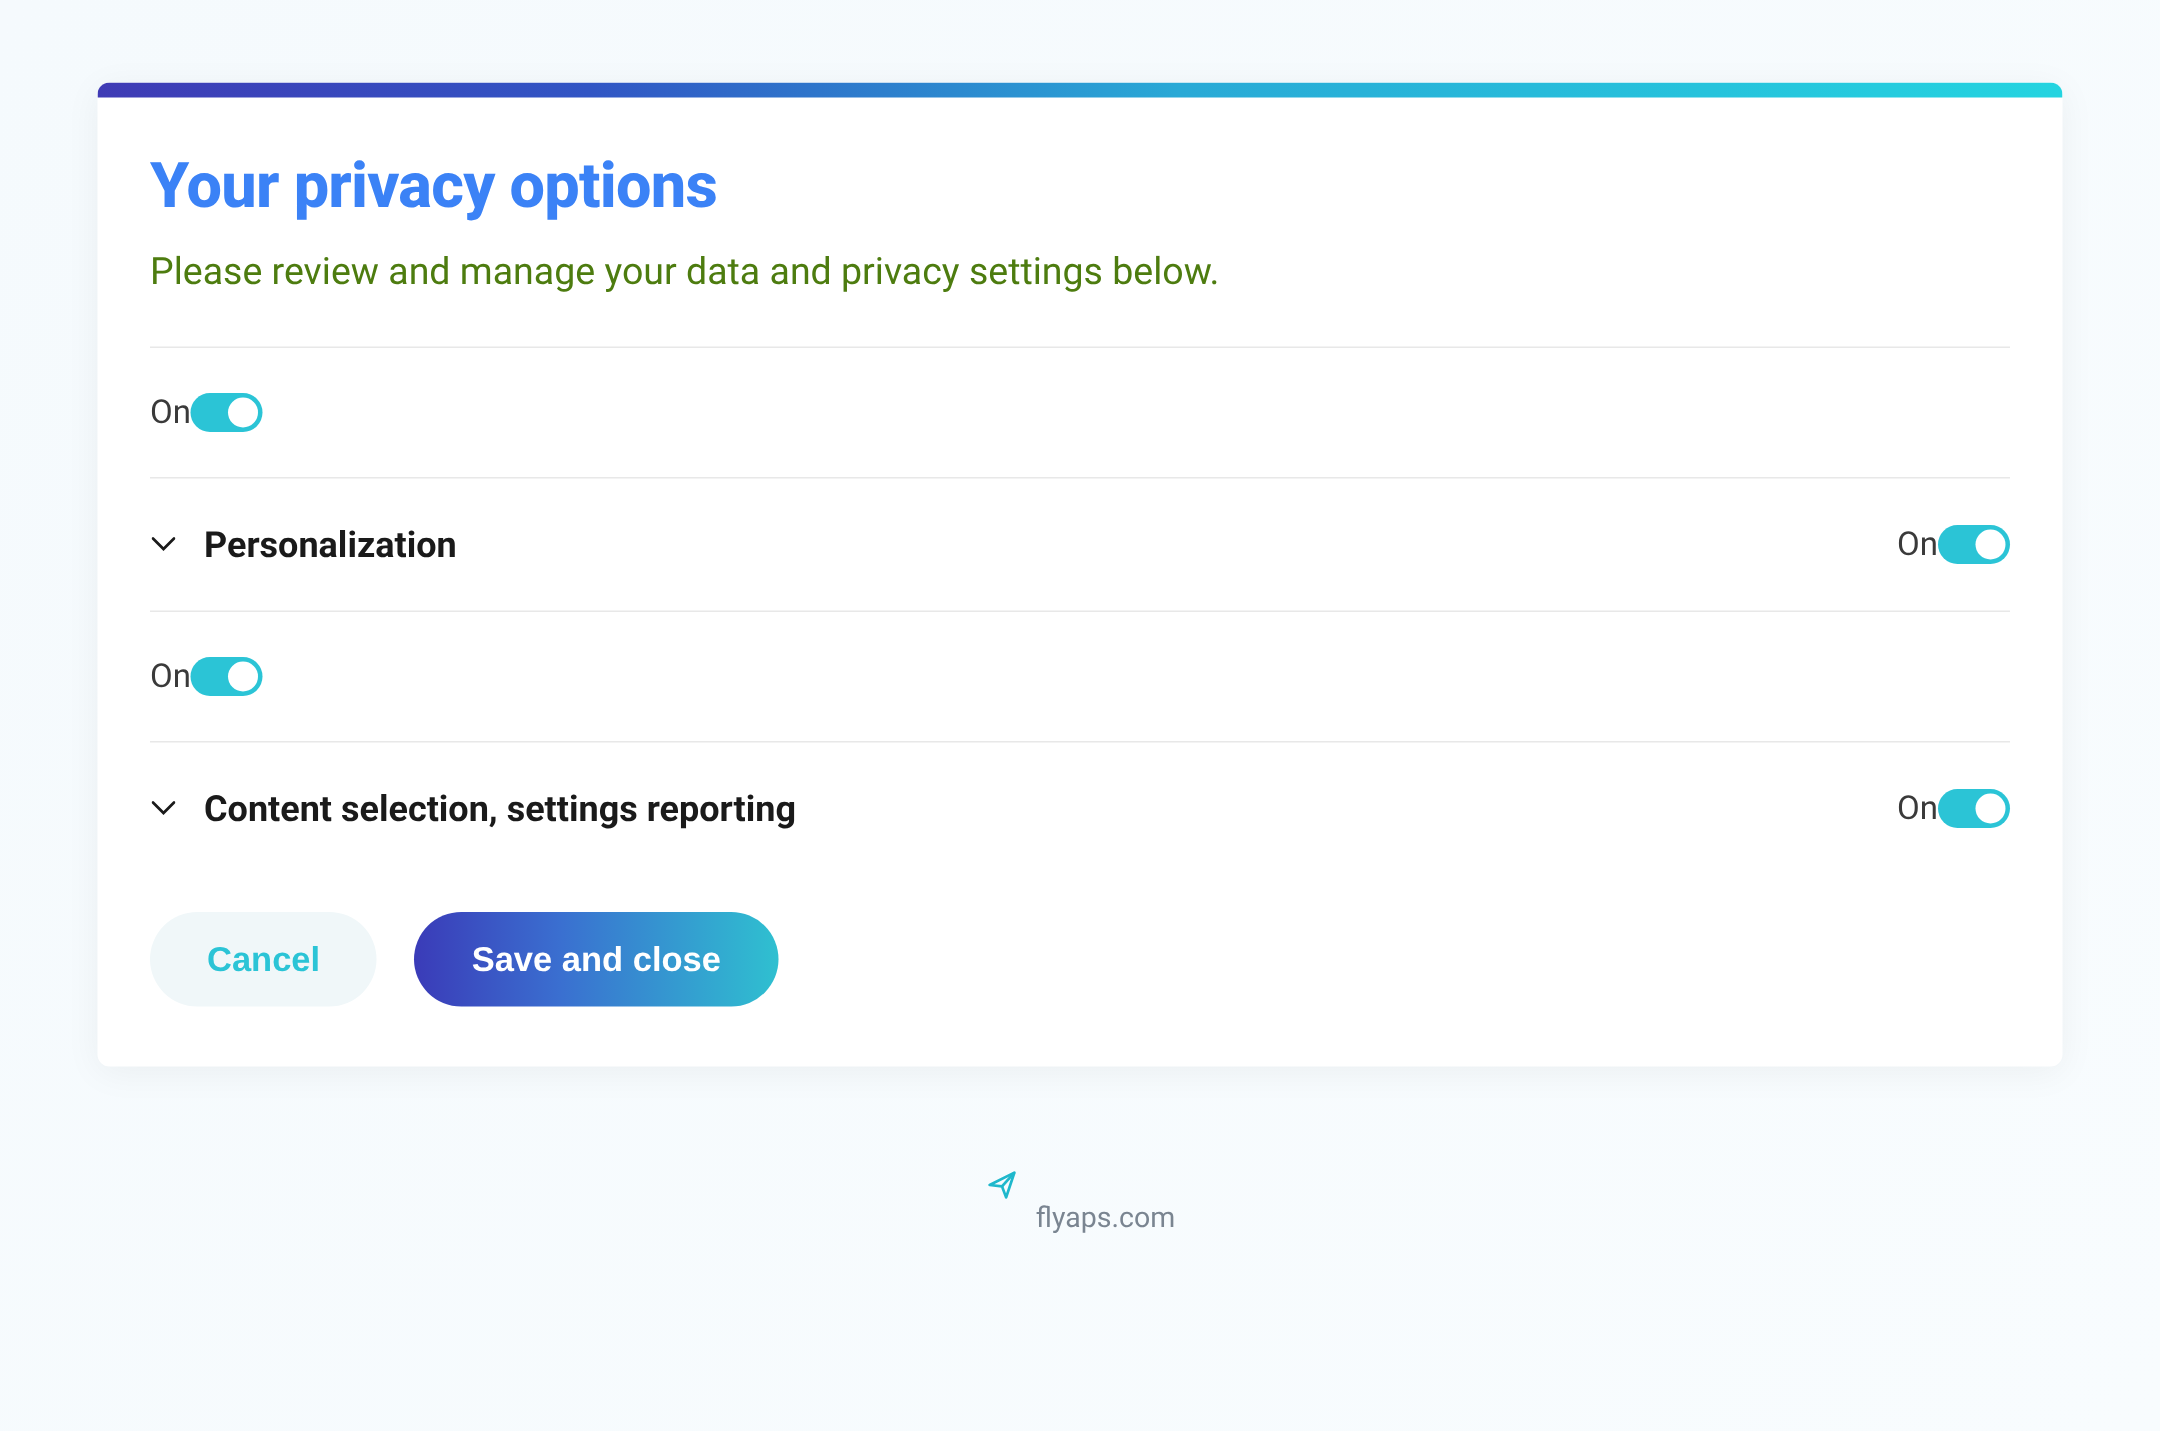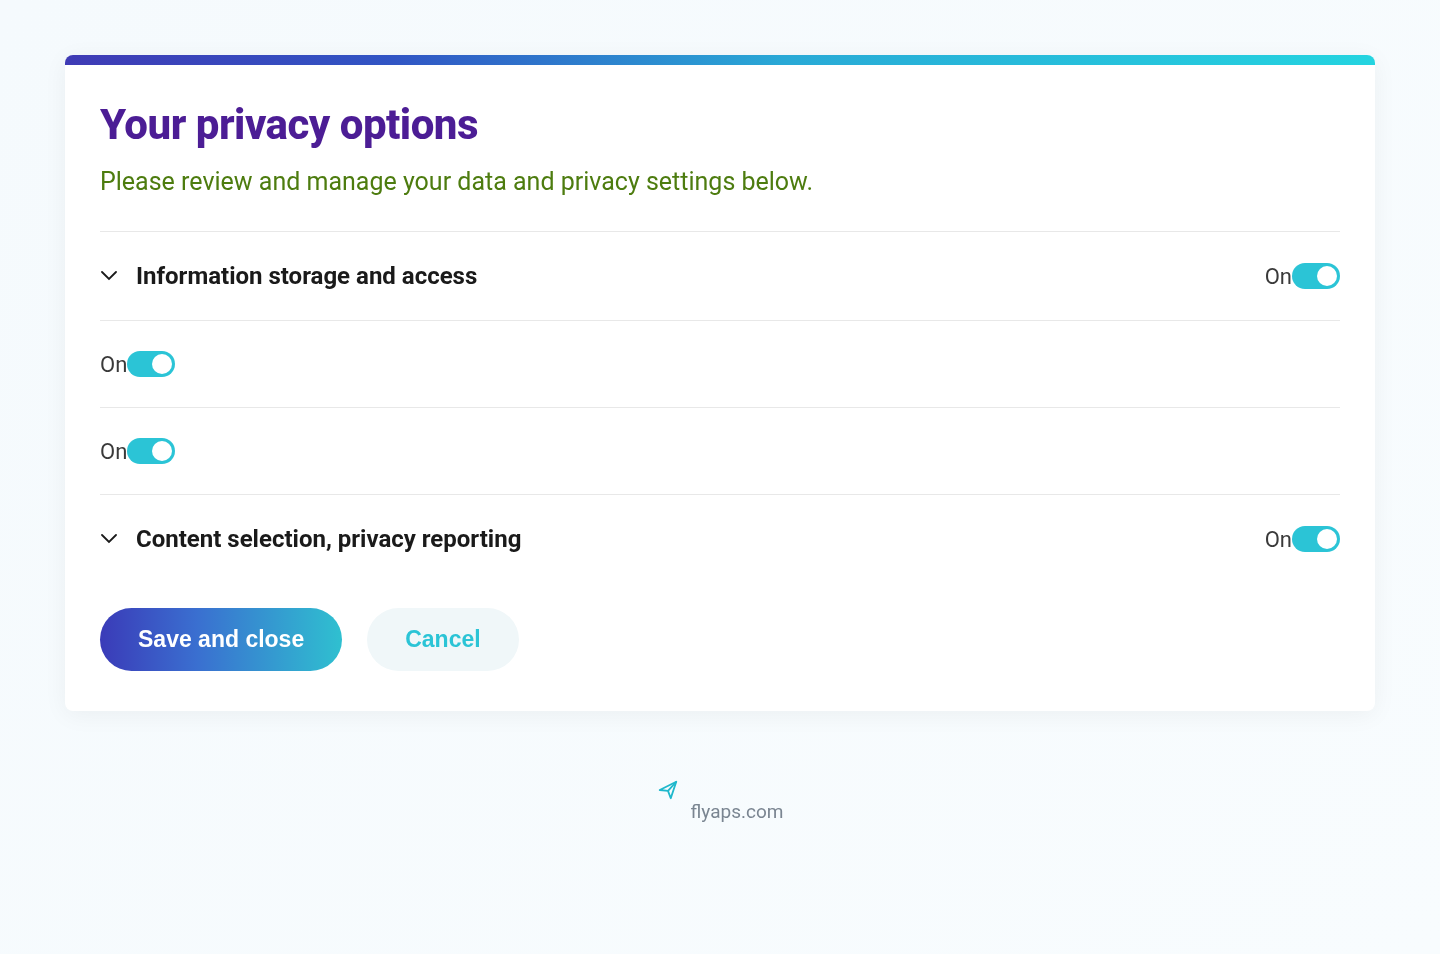--- a/index.html
+++ b/index.html
@@ -29,21 +29,21 @@
       background: linear-gradient(90deg, #3f3bb5 0%, #3155c4 25%, #29a9d6 55%, #24d4e0 100%);
     }
     
     .modal-content {
       padding: 35px 35px 40px 35px;
     }
     
     .modal-title {
       font-size: 42px;
       font-weight: 800;
-      color: #4c1d95;
+      color: #3b82f6;
       margin-bottom: 18px;
       letter-spacing: -0.5px;
     }
     
     .modal-subtitle {
       font-size: 25px;
       color: #4d7c0f;
       font-weight: 400;
       margin-bottom: 35px;
     }
@@ -160,37 +160,37 @@
 </head>
 <body>
 
 <div class="modal">
   <div class="gradient-bar"></div>
   <div class="modal-content">
     <h1 class="modal-title">Your privacy options</h1>
     <p class="modal-subtitle">Please review and manage your data and privacy settings below.</p>
 
     <div class="option-row">
+      <div class="option-right">
+        <span class="toggle-state">On</span>
+        <div class="toggle">
+          <div class="toggle-knob"></div>
+        </div>
+      </div>
+    </div>
+
+    <div class="option-row">
       <div class="option-left">
         <span class="chevron">
           <svg viewBox="0 0 16 10" fill="none">
               <path d="M1 1L8 8L15 1" stroke="#1a1a1a" stroke-width="1.8" stroke-linecap="round"></path>
             </svg>
         </span>
-        <span class="option-label">Information storage and access</span>
-      </div>
-      <div class="option-right">
-        <span class="toggle-state">On</span>
-        <div class="toggle">
-          <div class="toggle-knob"></div>
-        </div>
-      </div>
-    </div>
-
-    <div class="option-row">
+        <span class="option-label">Personalization</span>
+      </div>
       <div class="option-right">
         <span class="toggle-state">On</span>
         <div class="toggle">
           <div class="toggle-knob"></div>
         </div>
       </div>
     </div>
 
     <div class="option-row">
       <div class="option-right">
@@ -201,33 +201,33 @@
       </div>
     </div>
 
     <div class="option-row">
       <div class="option-left">
         <span class="chevron">
           <svg viewBox="0 0 16 10" fill="none">
               <path d="M1 1L8 8L15 1" stroke="#1a1a1a" stroke-width="1.8" stroke-linecap="round"></path>
             </svg>
         </span>
-        <span class="option-label">Content selection, privacy reporting</span>
+        <span class="option-label">Content selection, settings reporting</span>
       </div>
       <div class="option-right">
         <span class="toggle-state">On</span>
         <div class="toggle">
           <div class="toggle-knob"></div>
         </div>
       </div>
     </div>
 
     <div class="button-row">
+      <button class="btn btn-secondary">Cancel</button>
       <button class="btn btn-primary">Save and close</button>
-      <button class="btn btn-secondary">Cancel</button>
     </div>
   </div>
 </div>
 
 <div class="footer">
   <span class="footer-icon">
     <svg viewBox="0 0 24 24" fill="none">
       <path d="M3 12 L21 3 L15 21 L12 13 L3 12 Z" stroke="#1fb8cc" stroke-width="2" stroke-linejoin="round" fill="none"></path>
       <path d="M12 13 L21 3" stroke="#1fb8cc" stroke-width="2"></path>
     </svg>

